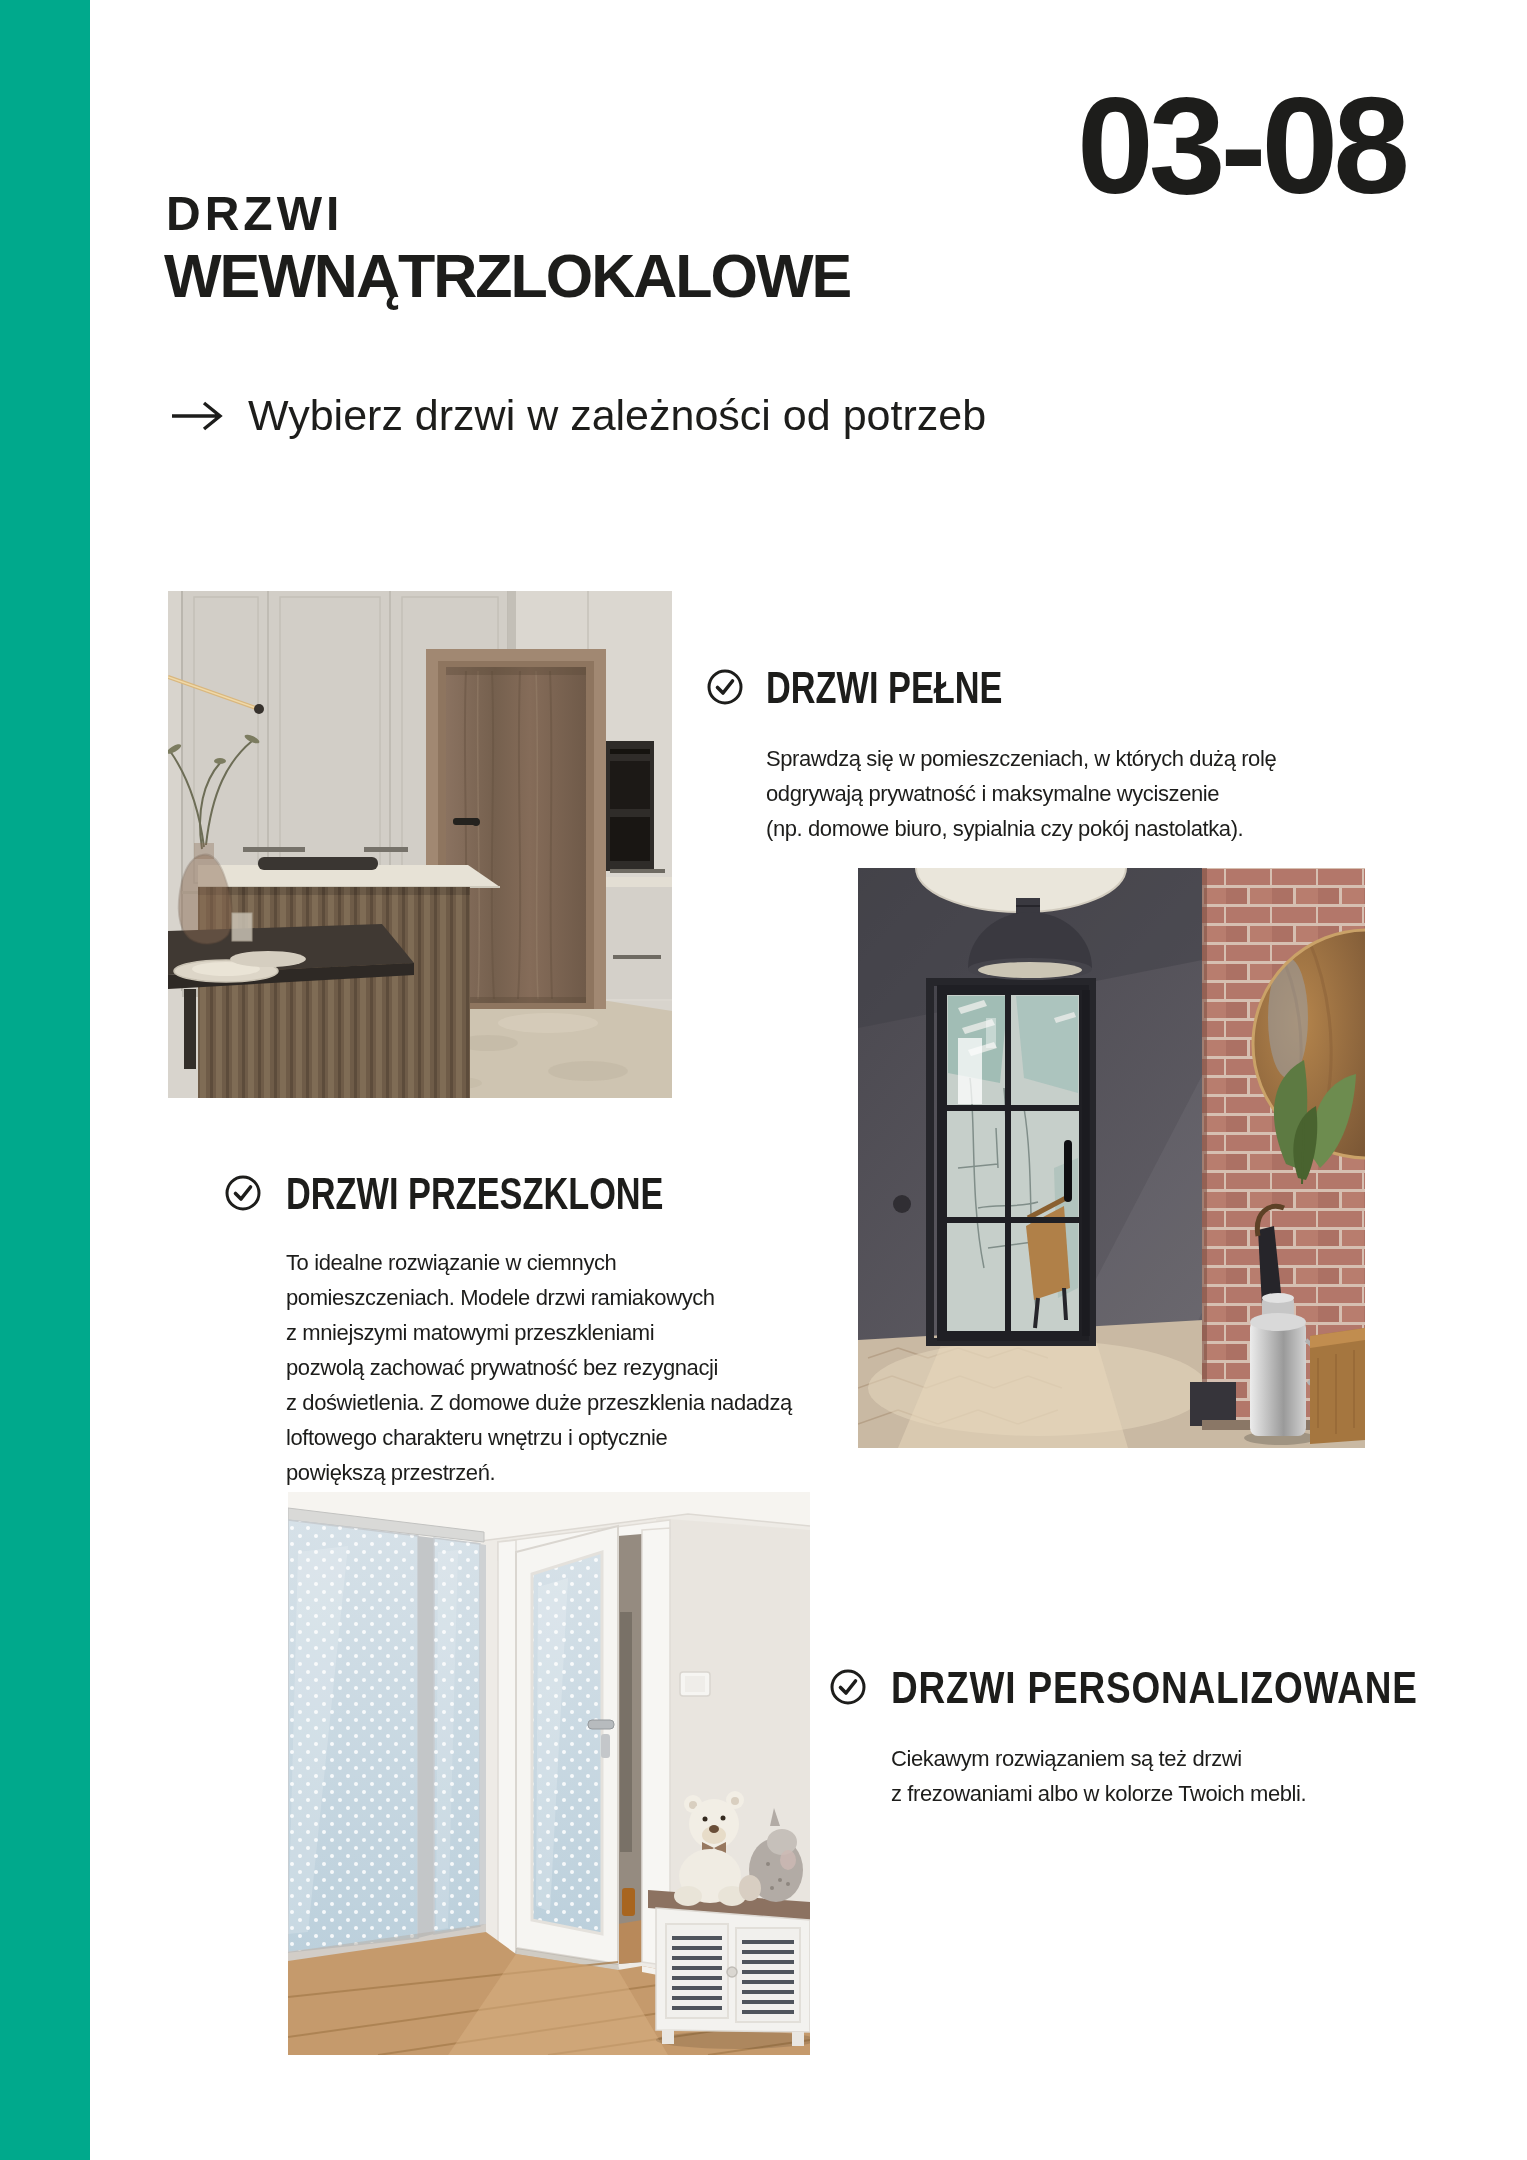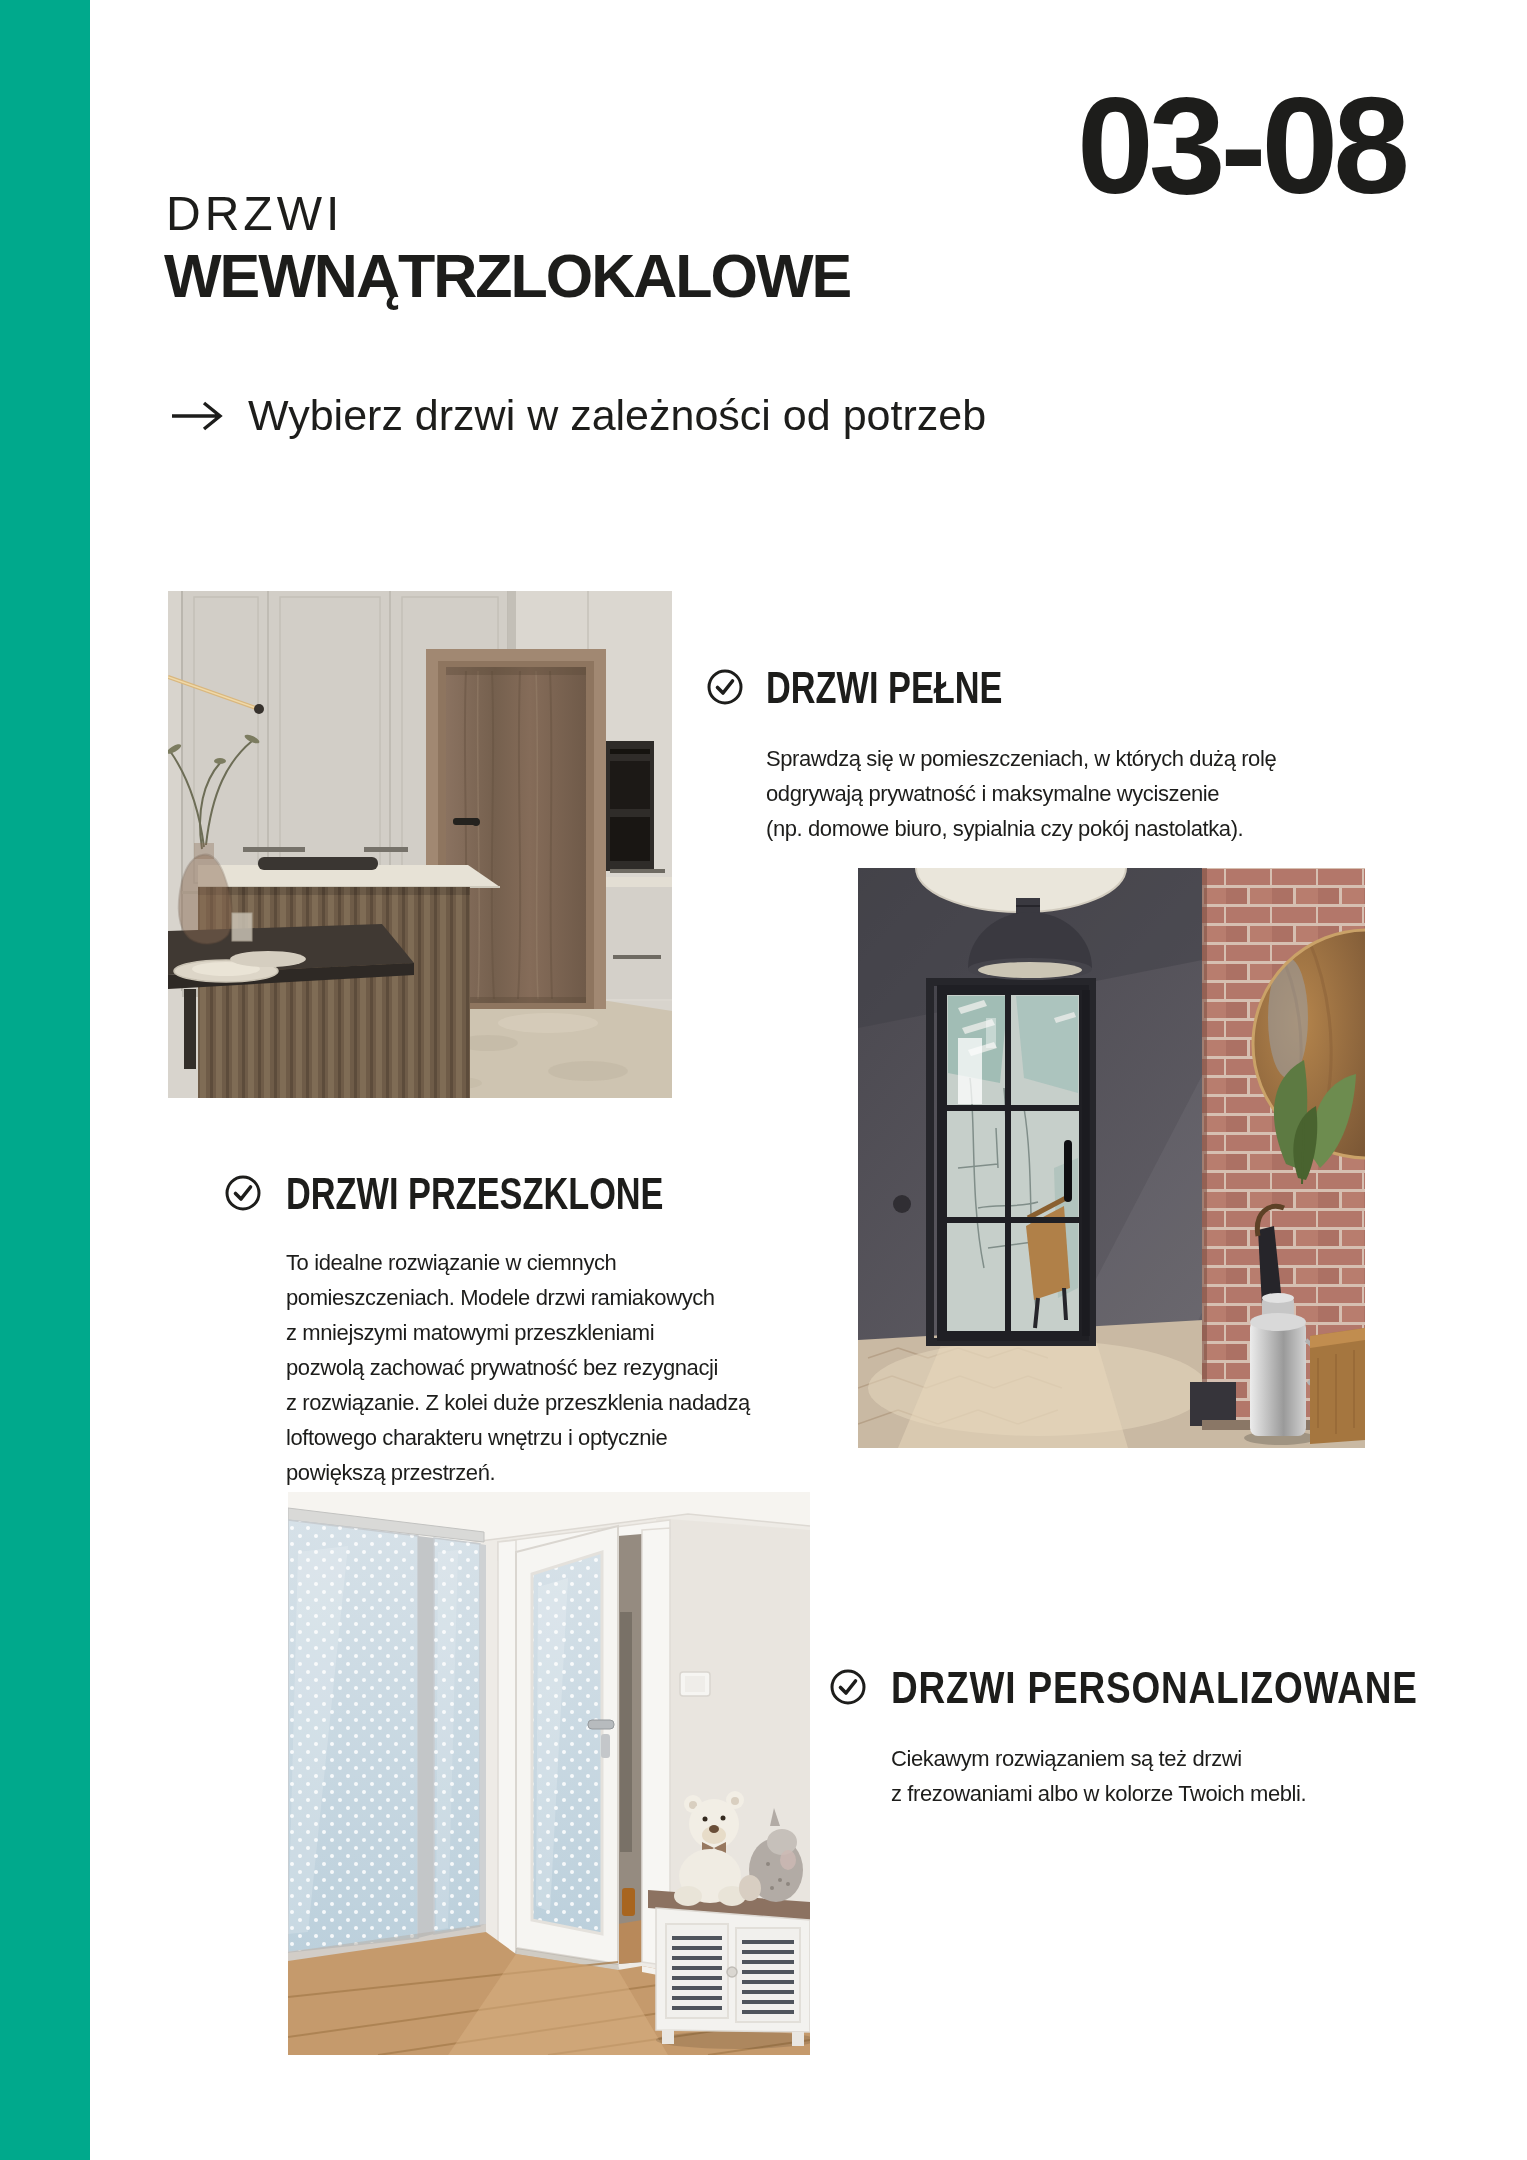--- a/index.html
+++ b/index.html
@@ -5,21 +5,21 @@
   html,body{margin:0;padding:0;background:#ffffff;}
   #canvas{position:relative;width:1527px;height:2160px;background:#ffffff;overflow:hidden;
           font-family:"Liberation Sans",sans-serif;color:#1d1d1b;}
   .abs{position:absolute;}
   .bold{font-weight:400;}
 
   
   .greenbar{left:0;top:0;width:90px;height:2160px;background:#00a98c;}
 
   
-  .title-small{left:166px;top:190px;font-size:48px;font-weight:400;letter-spacing:4px;line-height:1;}
+  .title-small{left:166px;top:190px;font-size:48px;font-weight:700;letter-spacing:4px;line-height:1;}
   .title-big{left:164px;top:246px;font-size:61px;font-weight:700;letter-spacing:-2px;line-height:1;white-space:nowrap;}
   .page-num{right:122px;top:76px;font-size:138px;font-weight:700;letter-spacing:-5px;line-height:1;}
 
   .subtitle{left:170px;top:392px;display:flex;align-items:center;gap:24px;font-size:43px;line-height:1.1;white-space:nowrap;}
   .subtitle .arrow-wrap{display:block;width:54px;height:38px;}
 
   
   .check-wrap{width:38px;height:38px;}
   #i-pelne{left:706px;top:668px;}
   #i-prz{left:224px;top:1174px;}
@@ -288,21 +288,21 @@
       <circle cx="19" cy="19" r="16" fill="none" stroke="#1d1d1b" stroke-width="3"></circle>
       <path d="M11.5 19.5 L17 25 L26.5 13" fill="none" stroke="#1d1d1b" stroke-width="3.6" stroke-linecap="round" stroke-linejoin="round"></path>
     </svg>
   </span>
   <div class="abs section-heading" id="h-prz">DRZWI PRZESZKLONE</div>
   <div class="abs body-text" id="b-prz">
       <div><span class="bold">To idealne rozwiązanie w ciemnych</span></div>
       <div><span class="bold">pomieszczeniach.</span><span> Modele drzwi ramiakowych</span></div>
       <div><span>z mniejszymi matowymi przeszkleniami</span></div>
       <div><span>pozwolą zachować prywatność bez rezygnacji</span></div>
-      <div><span>z rozwiązanie. Z kolei duże przeszklenia nadadzą</span></div>
+      <div><span>z doświetlenia. Z domowe duże przeszklenia nadadzą</span></div>
       <div><span>loftowego charakteru wnętrzu i optycznie</span></div>
       <div><span>powiększą przestrzeń.</span></div>
     </div>
 
   <figure class="photo abs" id="photo-child" style="margin:0">
     <svg viewBox="0 0 522 563" preserveAspectRatio="none">
       <defs>
         <linearGradient id="glassg" x1="0" y1="0" x2="0" y2="1">
           <stop offset="0" stop-color="#d6e1e8"></stop>
             <stop offset="1" stop-color="#bcd0dc"></stop>

